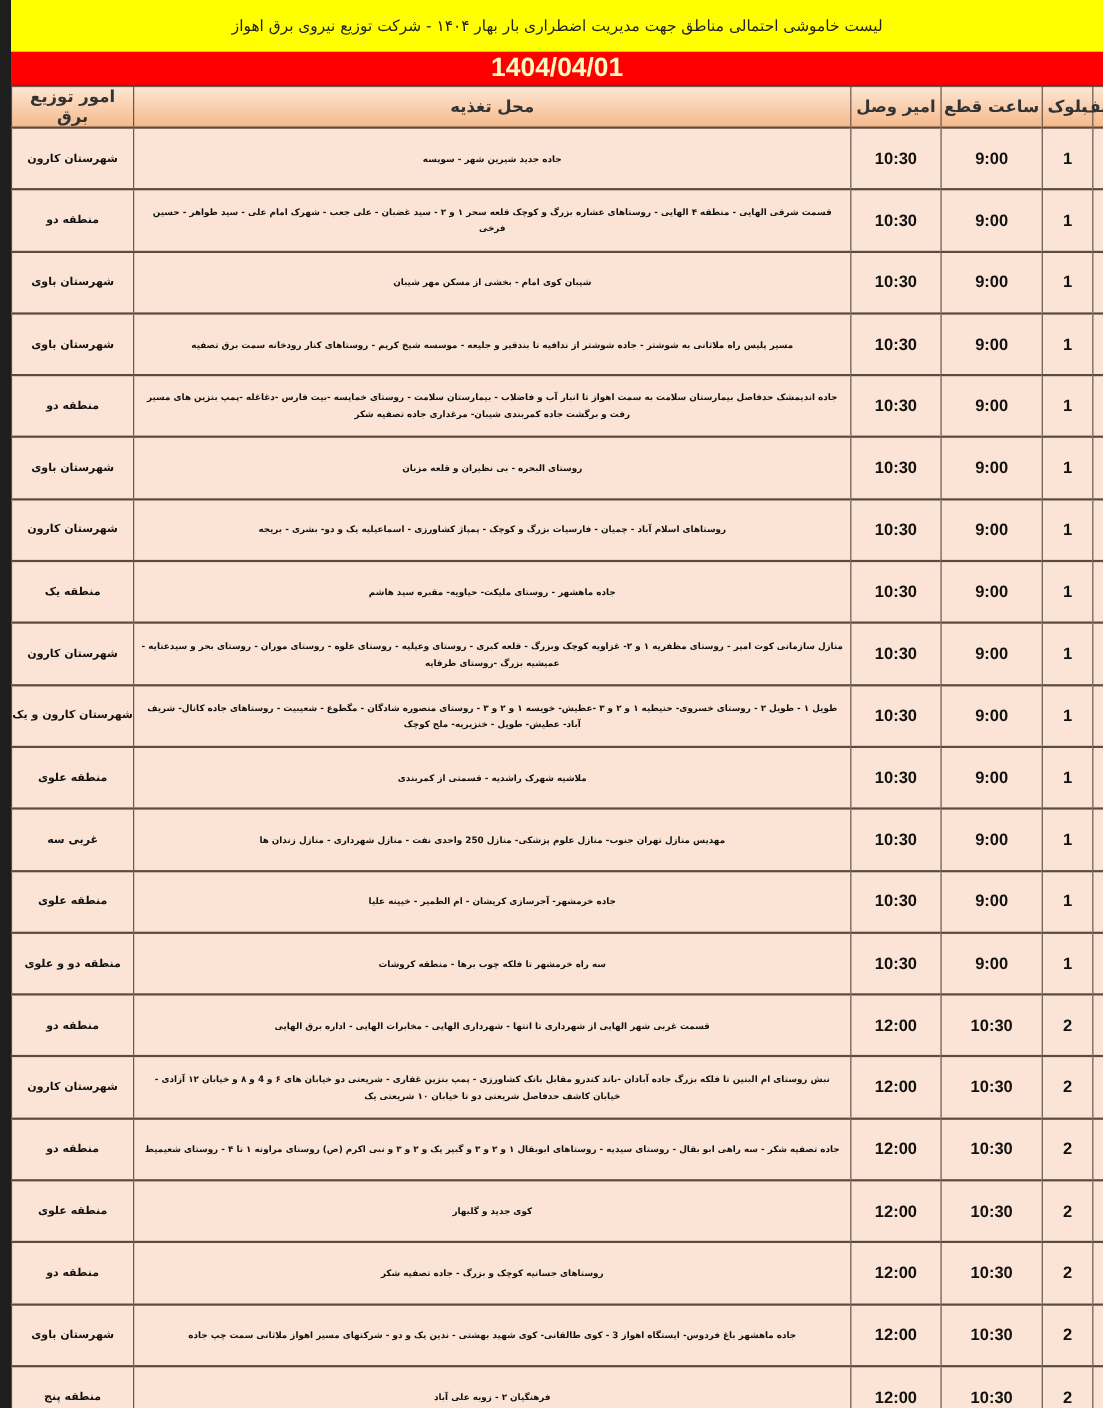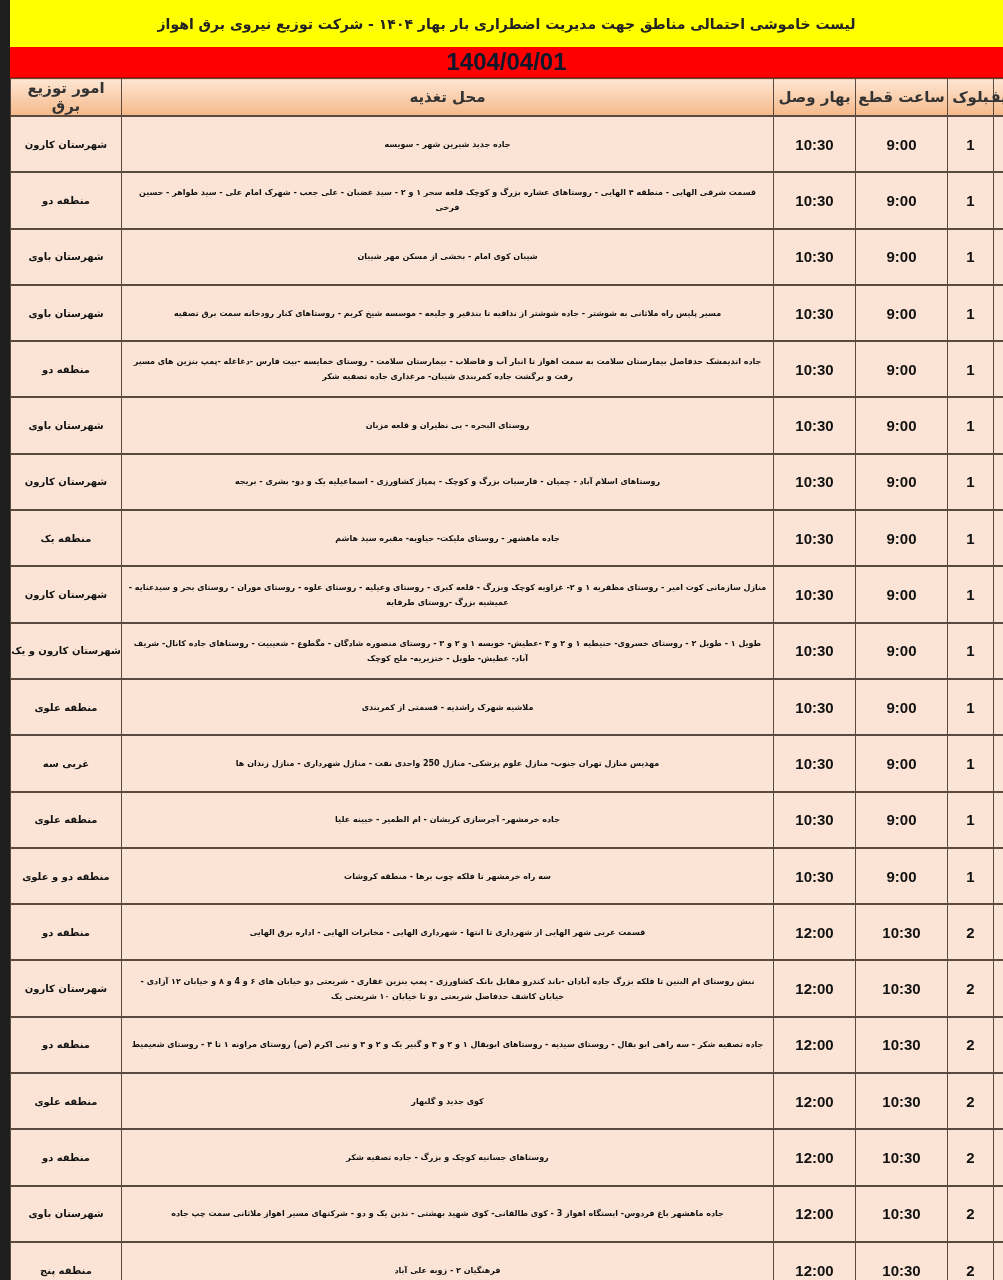--- a/index.html
+++ b/index.html
@@ -4,27 +4,27 @@
 <style>
   * { box-sizing: border-box; margin: 0; padding: 0; }
   html, body { width: 1003px; height: 1280px; overflow: hidden; background: #1e1e1e; }
   body { font-family: "DejaVu Sans", sans-serif; position: relative; }
   .frame { position: absolute; left: 10px; top: 0; width: 993px; height: 1280px; background: #fbe4d5; }
   .title-bar {
     position: absolute; left: 0; top: 0; width: 993px; height: 47px;
     background: #ffff00; display: flex; align-items: center; justify-content: center;
     direction: rtl;
   }
-  .title-bar span { font-size: 14px; font-weight: bold; color: #222; text-align: center; }
+  .title-bar span { font-size: 14px; font-weight: normal; color: #222; text-align: center; }
   .date-bar {
     position: absolute; left: 0; top: 47px; width: 993px; height: 31px;
     background: #ff0000; display: flex; align-items: center; justify-content: center;
     border-bottom: 1px solid #b00;
   }
-  .date-bar span { font-family: "Liberation Sans", sans-serif; font-size: 24px; font-weight: bold; color: #0f172a; letter-spacing: 0; }
+  .date-bar span { font-family: "Liberation Sans", sans-serif; font-size: 24px; font-weight: bold; color: #fef9c3; letter-spacing: 0; }
   table {
     position: absolute; left: 0; top: 78px; width: 993px; border-collapse: collapse;
     direction: rtl; table-layout: fixed;
   }
   th {
     height: 21px; font-size: 15px; font-weight: bold; color: #333;
     background: linear-gradient(#fde6d3, #f5b98a);
     border: 1px solid #5a4a40; text-align: center; vertical-align: middle;
   }
   td {
@@ -61,21 +61,21 @@
         <col class="c-cut">
         <col class="c-con">
         <col class="c-loc">
         <col class="c-dept">
     </colgroup>
     <thead>
       <tr>
         <th>ردیف</th>
         <th>بلوک</th>
         <th>ساعت قطع</th>
-        <th>بهار وصل</th>
+        <th>امیر وصل</th>
         <th>محل تغذیه</th>
         <th>امور توزیع برق</th>
       </tr>
     </thead>
     <tbody id="rows">
         <tr>
           <td class="num">۱</td>
           <td class="block">1</td>
           <td class="time">9:00</td>
           <td class="time">10:30</td>

